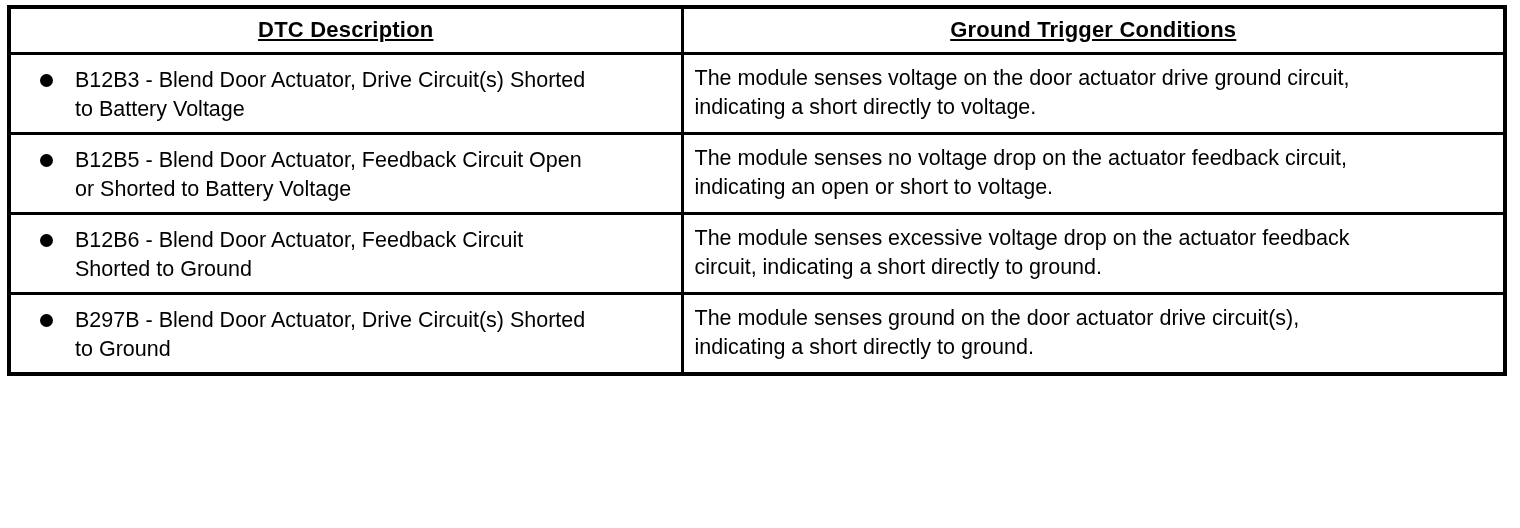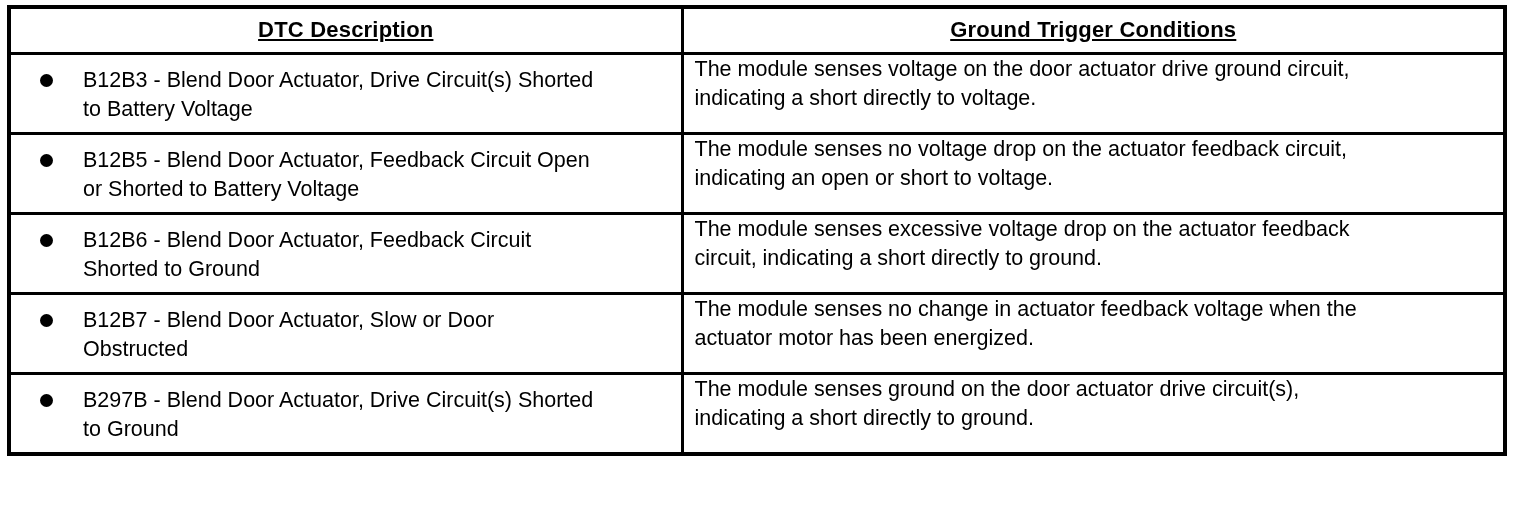--- a/index.html
+++ b/index.html
@@ -40,25 +40,24 @@
     letter-spacing: 0.2px;
     padding: 2px 4px;
     text-decoration: underline;
   }
   td {
     height: 76px;
     font-size: 21.5px;
     line-height: 29px;
   }
   td.dtc  { padding: 11px 10px 8px 29px; }
-  td.cond { padding: 0 14px 8px 11px; }
+  td.cond { padding: 9px 14px 8px 11px; }
   .dtc-inner {
     display: flex;
     align-items: flex-start;
-    gap: 8px;
   }
   .bullet {
     flex: 0 0 auto;
     width: 13px;
     height: 13px;
     border-radius: 50%;
     background: #000000;
     margin-top: 8px;
   }
   .txt {
@@ -120,33 +119,20 @@
         </td>
         <td class="cond">
           <span class="txt">The module senses excessive voltage drop on the actuator feedback
 circuit, indicating a short directly to ground.</span>
         </td>
       </tr>
       <tr>
         <td class="dtc">
           <div class="dtc-inner">
             <span class="bullet"></span>
-            <span class="txt">B12B7 - Blend Door Actuator, Slow or Door
-Obstructed</span>
-          </div>
-        </td>
-        <td class="cond">
-          <span class="txt">The module senses no change in actuator feedback voltage when the
-actuator motor has been energized.</span>
-        </td>
-      </tr>
-      <tr>
-        <td class="dtc">
-          <div class="dtc-inner">
-            <span class="bullet"></span>
             <span class="txt">B297B - Blend Door Actuator, Drive Circuit(s) Shorted
 to Ground</span>
           </div>
         </td>
         <td class="cond">
           <span class="txt">The module senses ground on the door actuator drive circuit(s),
 indicating a short directly to ground.</span>
         </td>
       </tr>
     </tbody>

